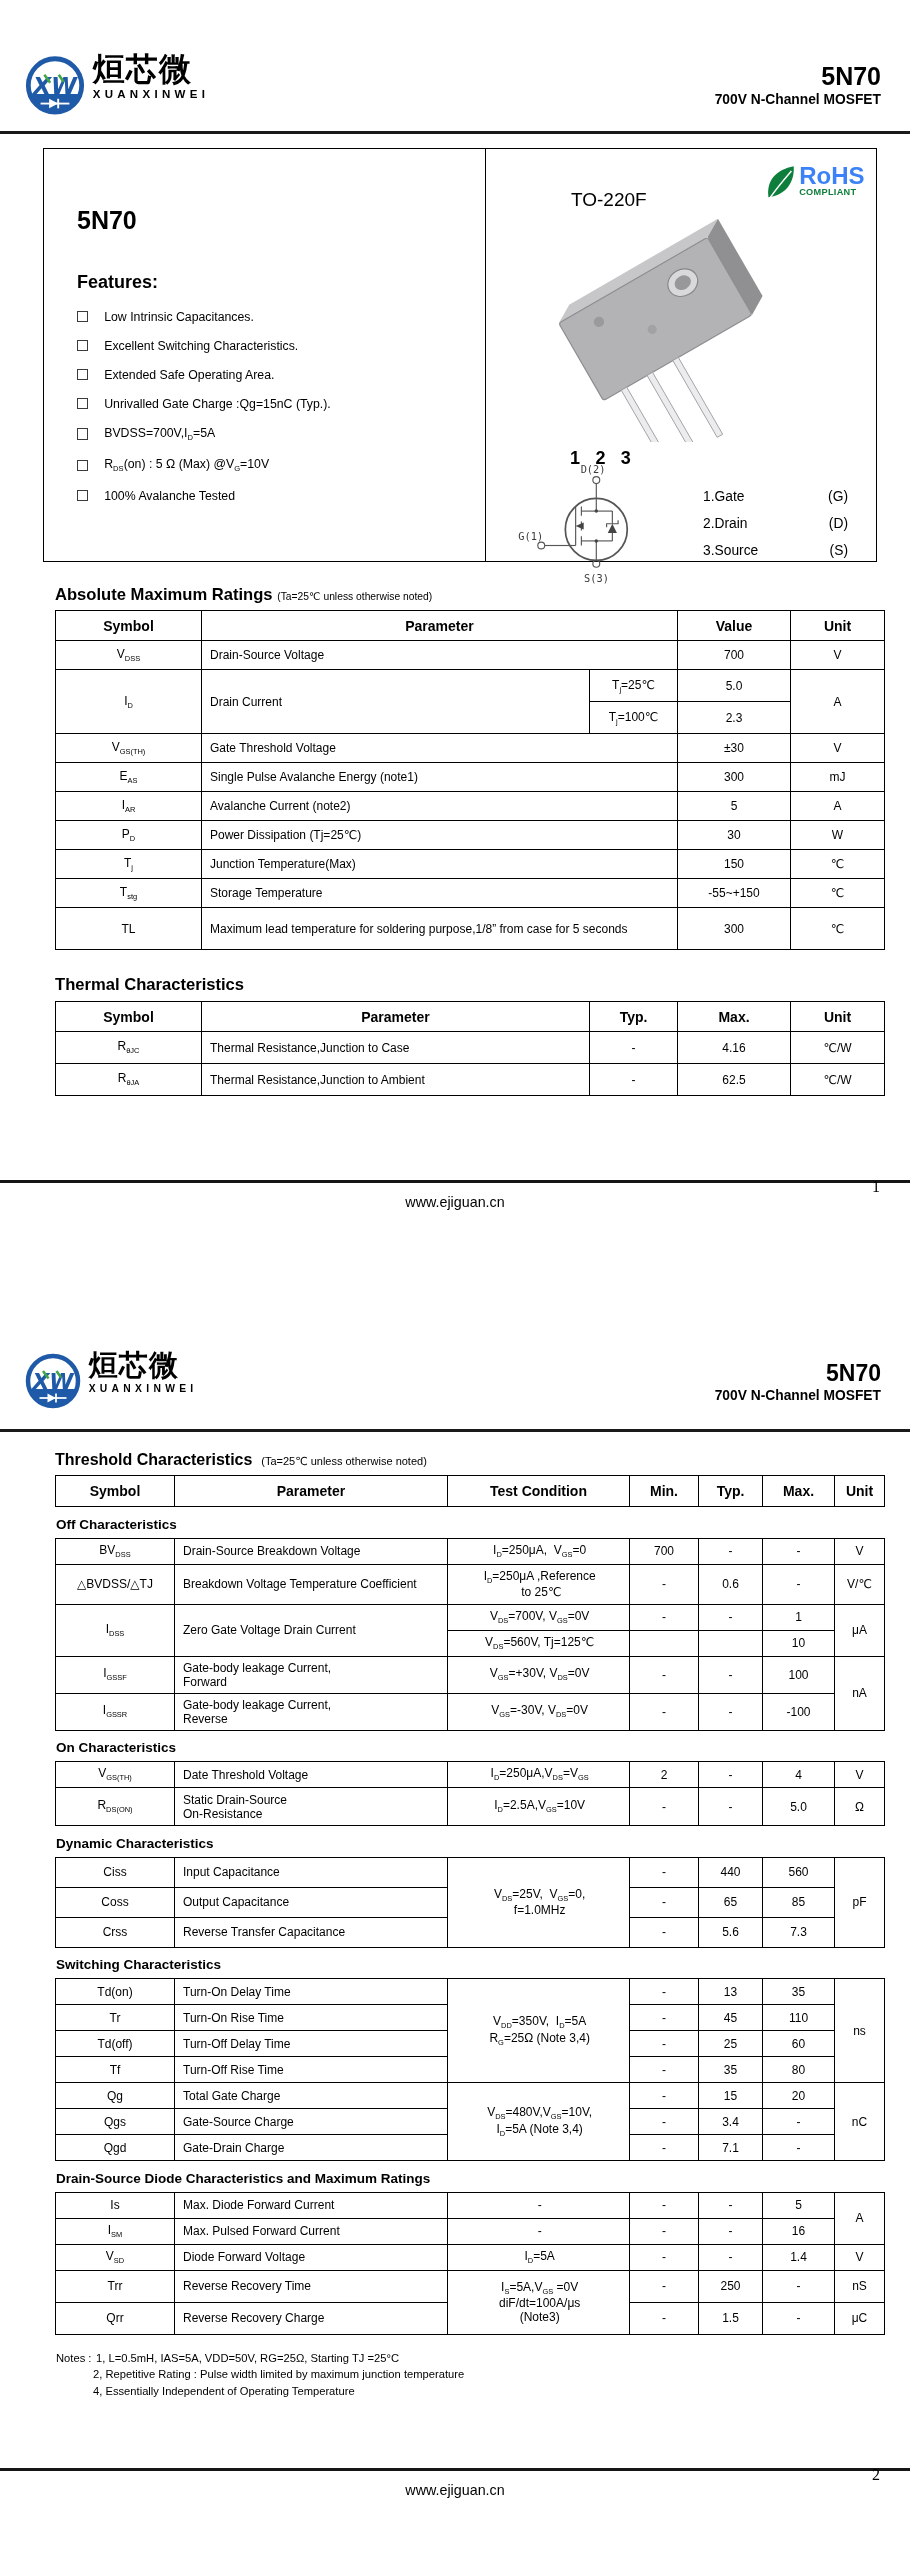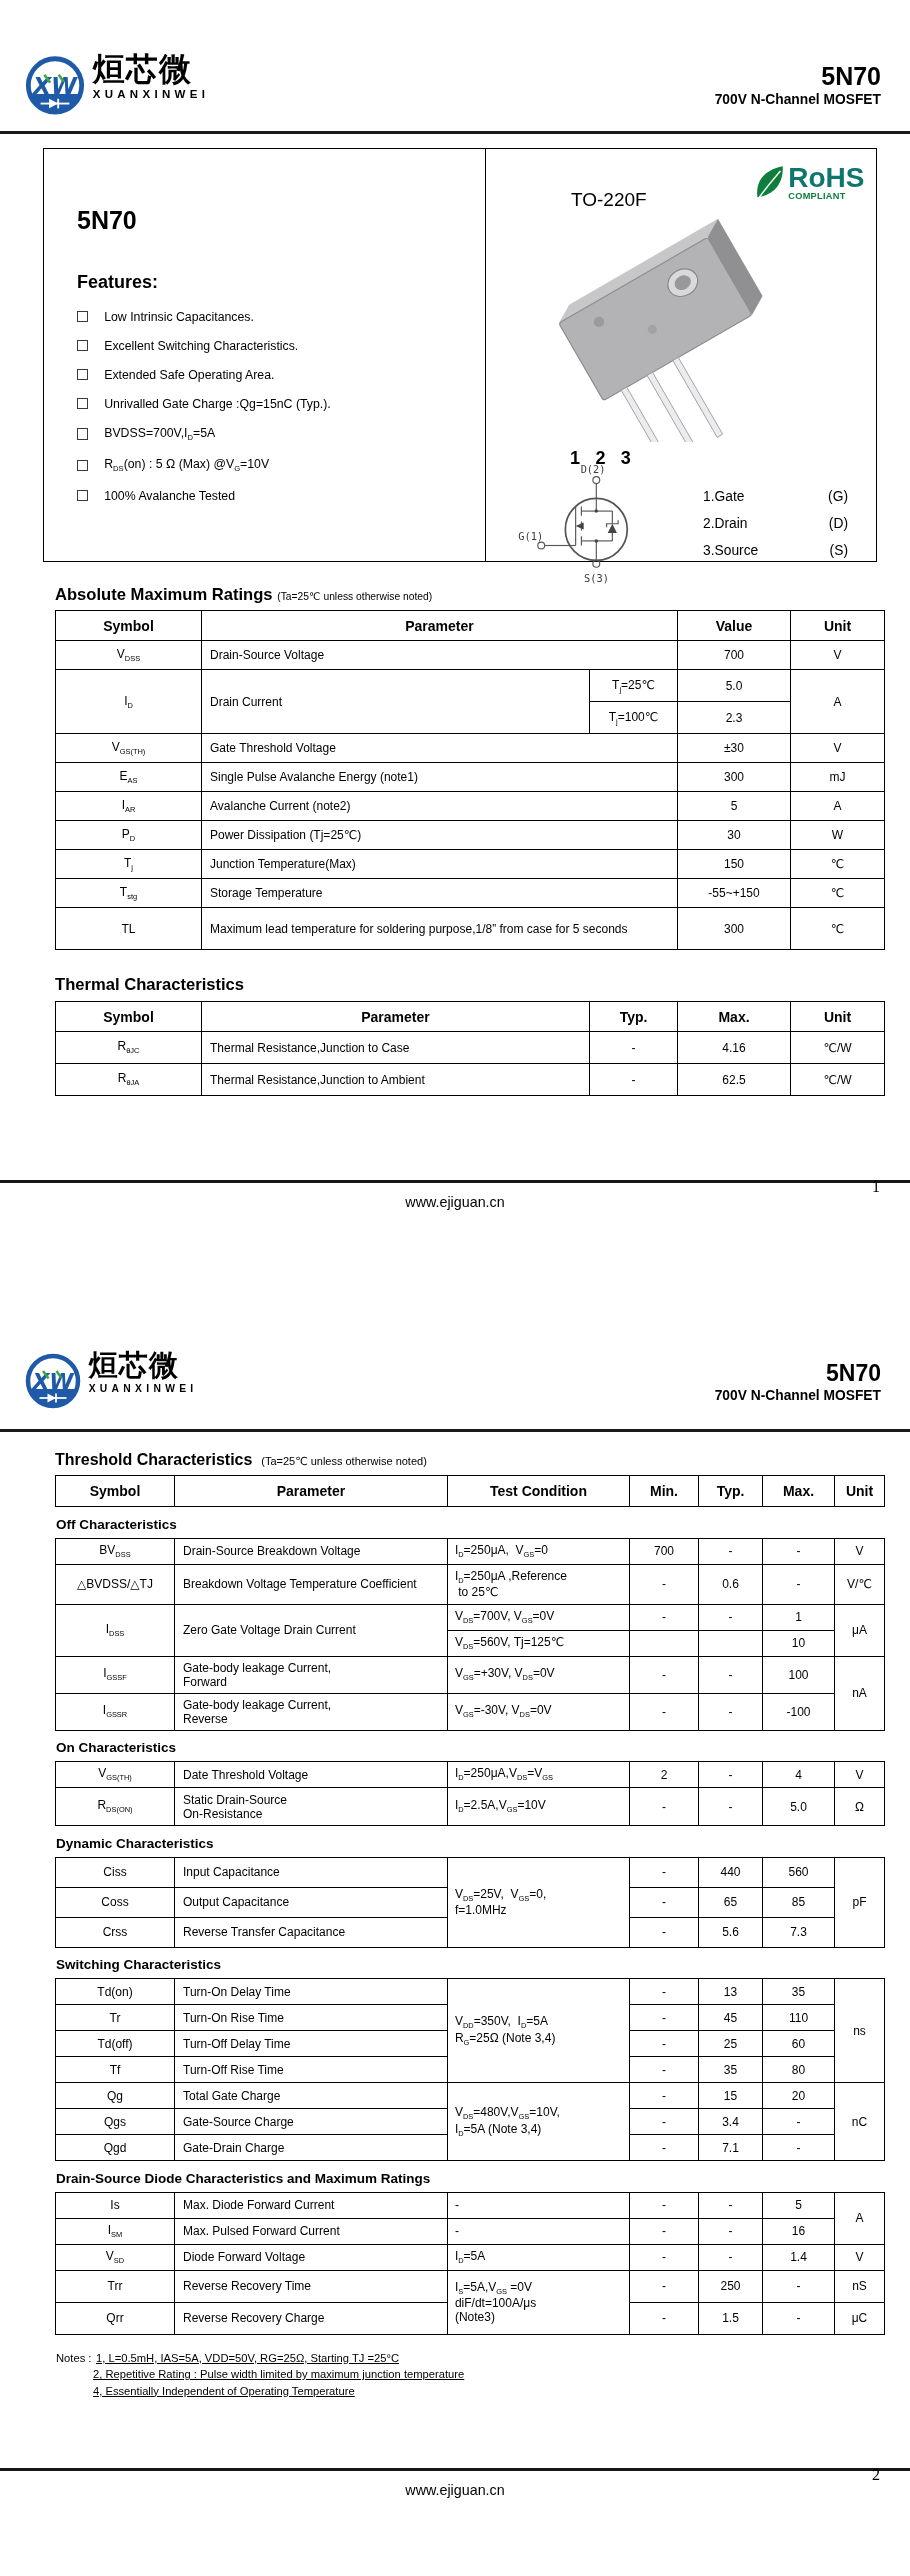--- a/index.html
+++ b/index.html
@@ -21,47 +21,47 @@
   .big-part{font-size:25px;font-weight:bold;margin-top:57px;}
   .feat-title{font-size:18px;font-weight:bold;margin-top:37px;}
   .feat-list{margin-top:17px;}
   .feat-item{display:flex;align-items:center;margin-bottom:15px;}
   .cbx{width:9.2px;height:9.2px;border:1.1px solid #3a3a3a;flex:0 0 auto;margin-right:16px;}
   .feat-text{font-size:12.3px;}
   .intro-right{flex:1;position:relative;}
   .pkg-label{position:absolute;top:40px;left:85px;font-size:19px;}
   .rohs{position:absolute;top:16px;right:11.5px;display:flex;align-items:flex-start;}
   .rohs-txt{margin-left:2.9px;}
-  .rohs-t1{font-size:28px;font-weight:bold;color:#0f766e;line-height:0.9;}
+  .rohs-t1{font-size:24px;font-weight:bold;color:#3b82f6;line-height:0.9;}
   .rohs-t2{font-size:9.2px;font-weight:bold;color:#0e7e3c;letter-spacing:0.3px;margin-top:1.1px;}
   .pkg-art{position:absolute;top:64px;left:46px;}
   .pin-nums{position:absolute;top:299px;left:84px;font-size:18px;font-weight:bold;letter-spacing:5.2px;}
   .mos-svg{position:absolute;top:316px;left:30px;}
   .pin-desc{position:absolute;top:340px;left:217px;width:145px;}
   .pd-row{display:flex;justify-content:space-between;font-size:13.8px;margin-bottom:12px;}
   
   .sec-h{margin:23px 27px 5.7px 55px;font-size:16.6px;font-weight:bold;}
   .sec-note{font-size:10.3px;font-weight:normal;}
   .sub-h{margin:9.8px 27px 5.7px 56px;font-size:13.5px;font-weight:bold;}
   
   table.dtable{border-collapse:collapse;table-layout:fixed;margin-left:55px;border:1.7px solid #000;}
   .dtable td,.dtable th{border:1.1px solid #000;text-align:center;vertical-align:middle;font-size:12px;padding:2.3px 4.6px;box-sizing:border-box;}
   .dtable th{font-weight:bold;font-size:14px;height:30px;}
   .dtable td{height:29px;}
   .dtable td.pl{text-align:left;padding-left:8px;}
-  .dtable td.cl{text-align:left;padding-left:6.9px;}
+  .dtable td.cl{text-align:center;padding-left:6.9px;}
   td sub,th sub,span sub{font-size:0.62em;}
   .h56 td{height:32px;}
   .elec td{height:26px;}
   .elec th{height:31px;}
   
   .notes{margin:15px 27px 0 56px;font-size:11.2px;line-height:16.6px;}
   .notes-first{display:flex;}
   .notes-label{flex:0 0 auto;}
-  .notes-item{padding-left:37px;text-decoration:underline;}
+  .notes-item{padding-left:37px;}
   .notes-first .notes-item{padding-left:4.6px;}
   
   .page-footer{position:absolute;left:0;right:0;top:1180px;}
   .frule{height:2.9px;background:#161616;width:100%;}
   .ftext{position:relative;margin-top:11.5px;text-align:center;font-size:14.3px;}
   .fpage{position:absolute;right:30px;top:-2.3px;font-family:"Liberation Serif","DejaVu Serif",serif;font-size:16px;}
 </style>
 </head>
 <body>
 

